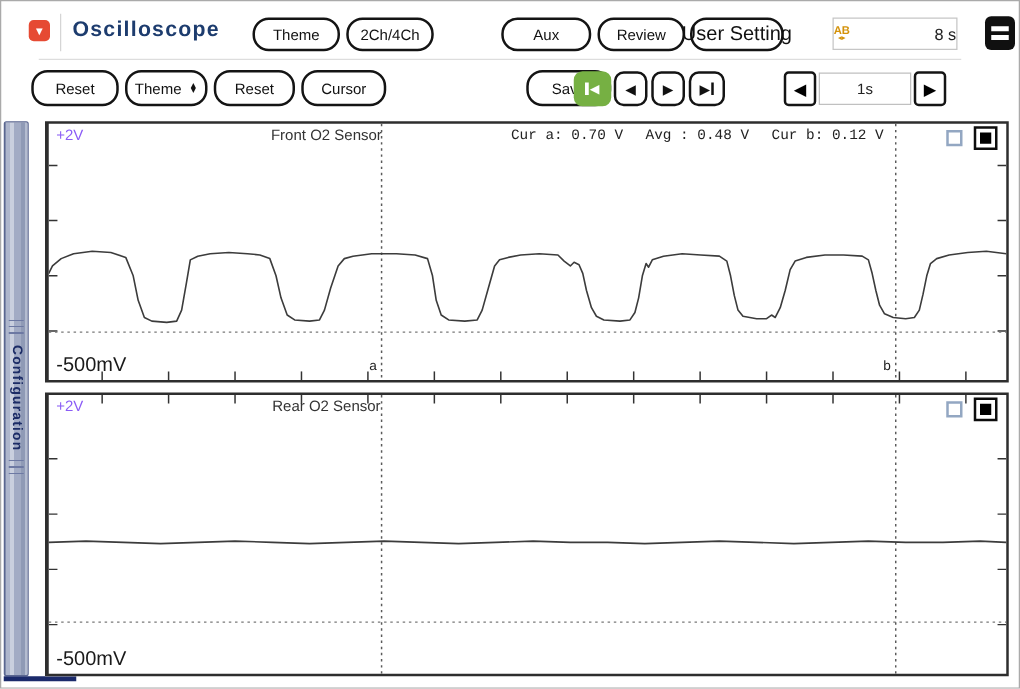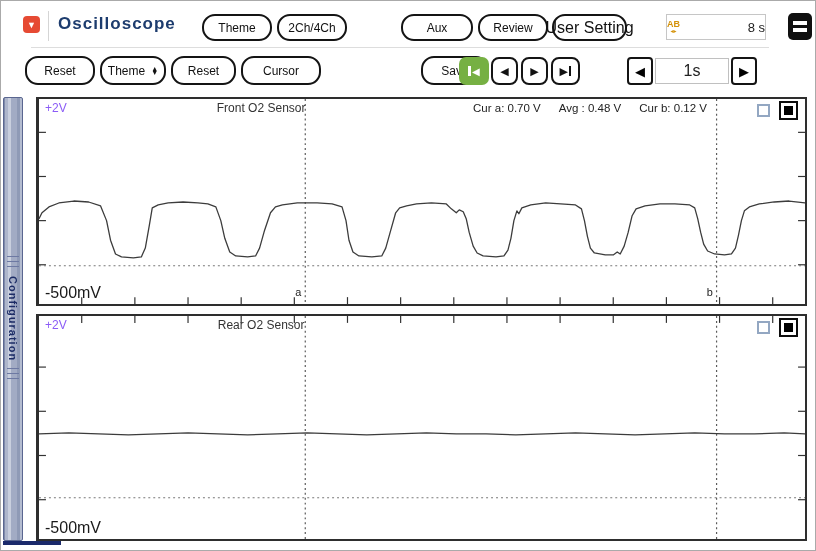--- a/index.html
+++ b/index.html
@@ -34,41 +34,41 @@
   #btn-skipstart { position:absolute; left:458px; top:56px; width:30px; height:28px; background:#76b043;
                    border:none; border-radius:7px; display:flex; align-items:center; justify-content:center;
                    gap:1px; color:#fff; cursor:pointer; }
   #btn-skipstart .bar { width:2.5px; height:10px; background:#fff; }
   #btn-skipstart .tri { font-size:10px; color:#fff; }
   .skipbar { width:2.5px; height:10px; background:#111; }
   .spin { display:flex; flex-direction:column; line-height:0.55; font-size:7px; margin-left:6px; color:#111; }
   .stepbtn { position:absolute; top:56px; width:26px; height:28px; border:2px solid #141414; border-radius:4px;
              background:#fff; display:flex; align-items:center; justify-content:center; font-size:13px; color:#000; cursor:pointer; }
   #timebase-field { position:absolute; left:654px; top:57px; width:74px; height:26px; border:1px solid #c0c0c0;
-                    background:#fff; display:flex; align-items:center; justify-content:center; font-size:16px; color:#222; }
+                    background:#fff; display:flex; align-items:center; justify-content:center; font-size:12px; color:#222; }
 
   
   #config-tab { position:absolute; left:2px; top:96px; width:20px; height:444px;
                 border:1px solid #5a6690; border-radius:2px;
                 background:linear-gradient(to right,#7f8aaa 0 1px,#aeb6cc 1px 4px,#c9cfde 4px 7px,#a2abc4 7px 13px,#8f9ab6 13px 16px,#b4bcd0 16px 20px);
                 display:flex; flex-direction:column; align-items:center; justify-content:center; cursor:pointer; }
   #config-tab .grip { width:12px; height:14px; margin:6px 0;
                 background:repeating-linear-gradient(to bottom,#6d79a3 0 1px,transparent 1px 5px); }
   #config-label { writing-mode:vertical-rl; font-size:11px; font-weight:bold; color:#1c2c66; letter-spacing:1px; }
   #config-footer { position:absolute; left:2px; top:540px; width:58px; height:4px; background:#1b2a6b; }
 
   
   .panel { position:absolute; left:35px; background:#fff; border:2px solid #2e2e2e; border-left-width:3px; }
   #panel-front { top:96px; width:771px; height:209px; }
   #panel-rear  { top:313px; width:771px; height:227px; }
   .panel svg { position:absolute; left:0; top:0; width:100%; height:100%; }
   .vmax { position:absolute; left:6px; top:2px; font-size:12px; color:#8b5cf6; z-index:3; }
   .vmin { position:absolute; left:6px; bottom:2px; font-size:16px; color:#1a1a1a; z-index:3; }
   .ptitle { position:absolute; left:29%; top:2px; transform:translateX(-50%); font-size:12px; color:#333; z-index:3; }
-  .measures { position:absolute; right:98px; top:3px; font-size:11.5px; color:#222; display:flex; gap:18px; z-index:3; }
+  .measures { position:absolute; right:98px; top:3px; font-size:11.5px; color:#222; display:flex; gap:18px; z-index:3;font-family:Liberation Mono, monospace; }
   .checkgroup { position:absolute; right:7px; top:2px; display:flex; align-items:center; gap:9px; z-index:3; }
   .cb { width:13px; height:13px; border:2px solid #93a7c2; background:#fff; cursor:pointer; }
   .cb.checked { width:19px; height:19px; border:2.5px solid #0d0d0d; display:flex; align-items:center; justify-content:center; }
   .cb.checked::after { content:""; width:9px; height:9px; background:#000; }
 </style>
 </head>
 <body>
 
 <div id="app">
 
@@ -99,21 +99,21 @@
 
   <button class="pillbtn r2btn" style="left:24px; width:70px;">Reset</button>
   <button class="pillbtn r2btn" style="left:99px; width:66px;">
     <span>Theme</span>
     <span class="spin">
       <span>▲</span>
       <span>▼</span>
     </span>
   </button>
   <button class="pillbtn r2btn" style="left:170px; width:65px;">Reset</button>
-  <button class="pillbtn r2btn" style="left:240px; width:80px;">Cursor</button>
+  <button class="pillbtn r2btn" style="left:240px; width:68px;">Cursor</button>
   <button class="pillbtn r2btn" style="left:388px; width:68px;margin-left:32px;">Save</button>
 
   <button id="btn-skipstart">
     <span class="bar"></span>
     <span class="tri">◀</span>
   </button>
   <button class="sqbtn" style="left:490px;">
       <span>◀</span>
     </button>
   <button class="sqbtn" style="left:520px;">

